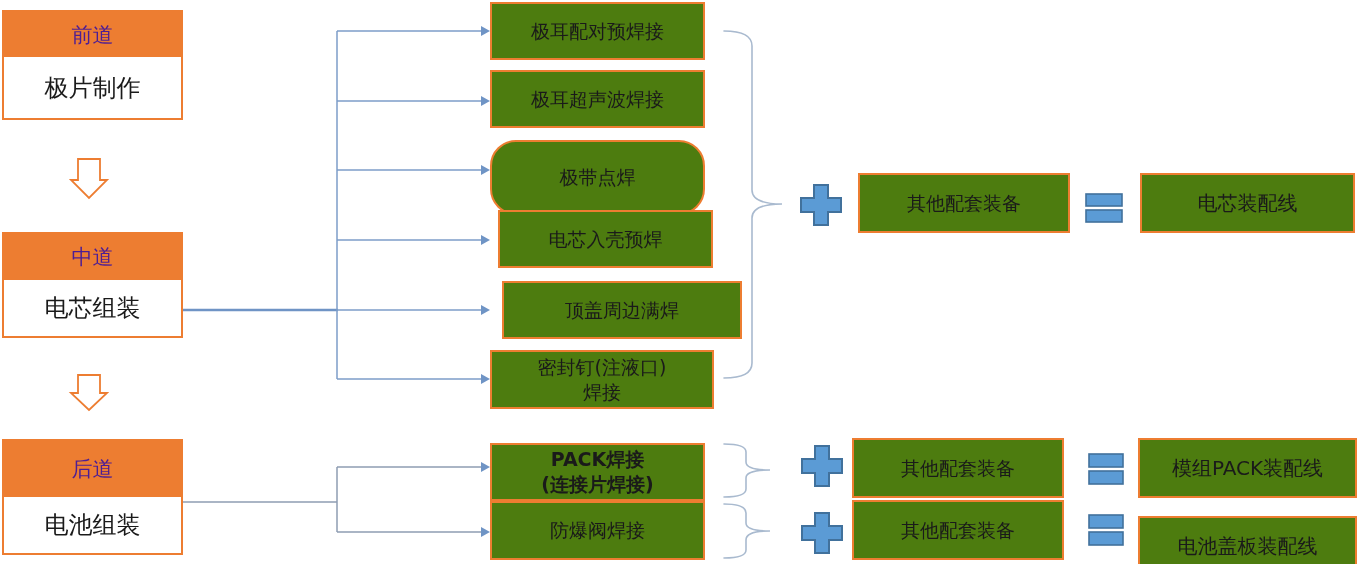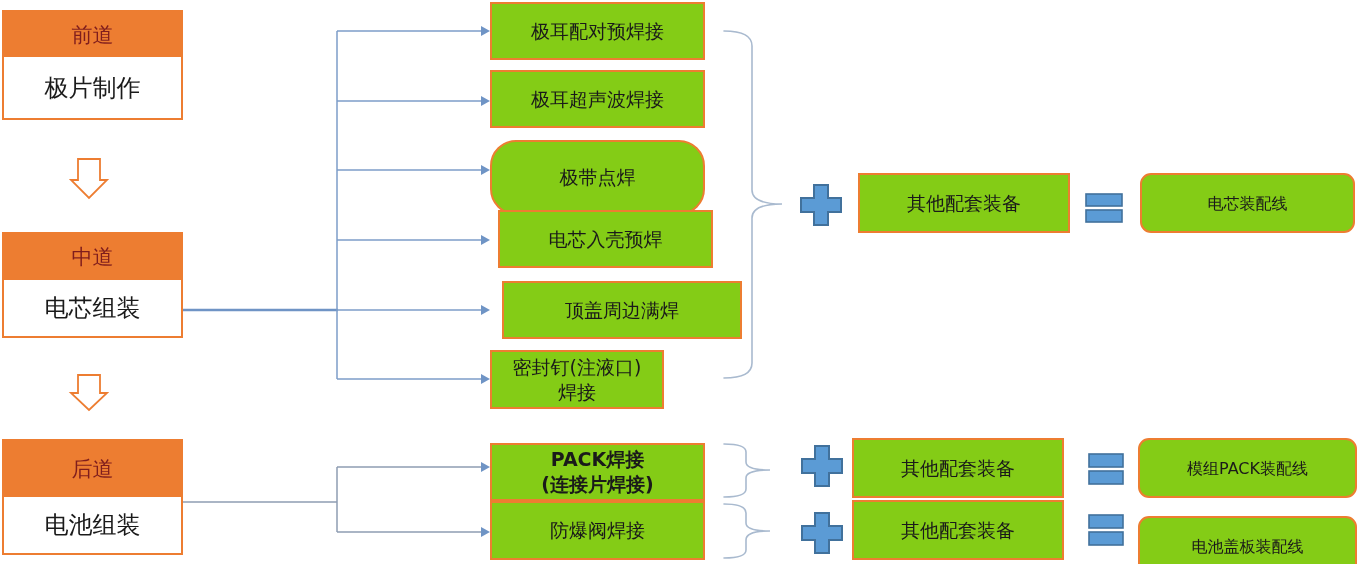--- a/index.html
+++ b/index.html
@@ -6,44 +6,44 @@
   .canvas {
     position:relative; width:1360px; height:564px; background:#ffffff;
     font-family:"DejaVu Sans","Liberation Sans",sans-serif;
     color:#1a1a1a; overflow:hidden;
   }
   svg.layer { position:absolute; left:0; top:0; z-index:0; }
 
   
   .obox {
     position:absolute; box-sizing:border-box; z-index:2;
-    border:2px solid #ED7D31; background:#84cc16;
+    border:2px solid #ED7D31; background:#4d7c0f;
     display:flex; flex-direction:column; align-items:center; justify-content:center;
     text-align:center; font-size:19px; line-height:25px; color:#1a1a1a;
   }
   .obox .l2 { display:block; }
 
   
   .stage {
     position:absolute; box-sizing:border-box; z-index:2;
     border:2px solid #ED7D31; background:#ffffff;
     display:flex; flex-direction:column;
   }
   .stage-header {
-    background:#ED7D31; color:#7f1d1d; display:flex; align-items:center; justify-content:center;
+    background:#ED7D31; color:#4c1d95; display:flex; align-items:center; justify-content:center;
     font-size:21px;
   }
   .stage-body {
     flex:1; background:#ffffff; display:flex; align-items:center; justify-content:center;
     font-size:24px;
   }
 
   .icon { position:absolute; z-index:2; line-height:0; }
 
-  .result { font-size:16px;border-radius:11px; }
+  .result { font-size:20px; }
 </style>
 </head>
 <body>
 
 <div class="canvas">
 
   <svg class="layer" width="1360" height="564" viewBox="0 0 1360 564">
 
     <g>
       <line x1="183" y1="310" x2="338" y2="310" stroke="#6F94C5" stroke-width="2.6"></line>
@@ -110,21 +110,21 @@
   </div>
   <div class="obox" style="left:490px; top:140px; width:215px; height:75px;border-radius:26px;">
     <span>极带点焊</span>
   </div>
   <div class="obox" style="left:490px; top:210px; width:215px; height:58px;margin-left:8px;">
     <span>电芯入壳预焊</span>
   </div>
   <div class="obox" style="left:490px; top:281px; width:240px; height:58px;margin-left:12px;">
     <span>顶盖周边满焊</span>
   </div>
-  <div class="obox" style="left:490px; top:350px; width:174px; height:59px;">
+  <div class="obox" style="left:490px; top:350px; width:224px; height:59px;">
     <span class="l2">密封钉(注液口)</span>
     <span class="l2">焊接</span>
   </div>
 
   <div class="obox" style="left:490px; top:443px; width:215px; height:58px;font-weight:bold;">
     <span class="l2">PACK焊接</span>
     <span class="l2">(连接片焊接)</span>
   </div>
   <div class="obox" style="left:490px; top:501px; width:215px; height:59px;">
     <span>防爆阀焊接</span>

